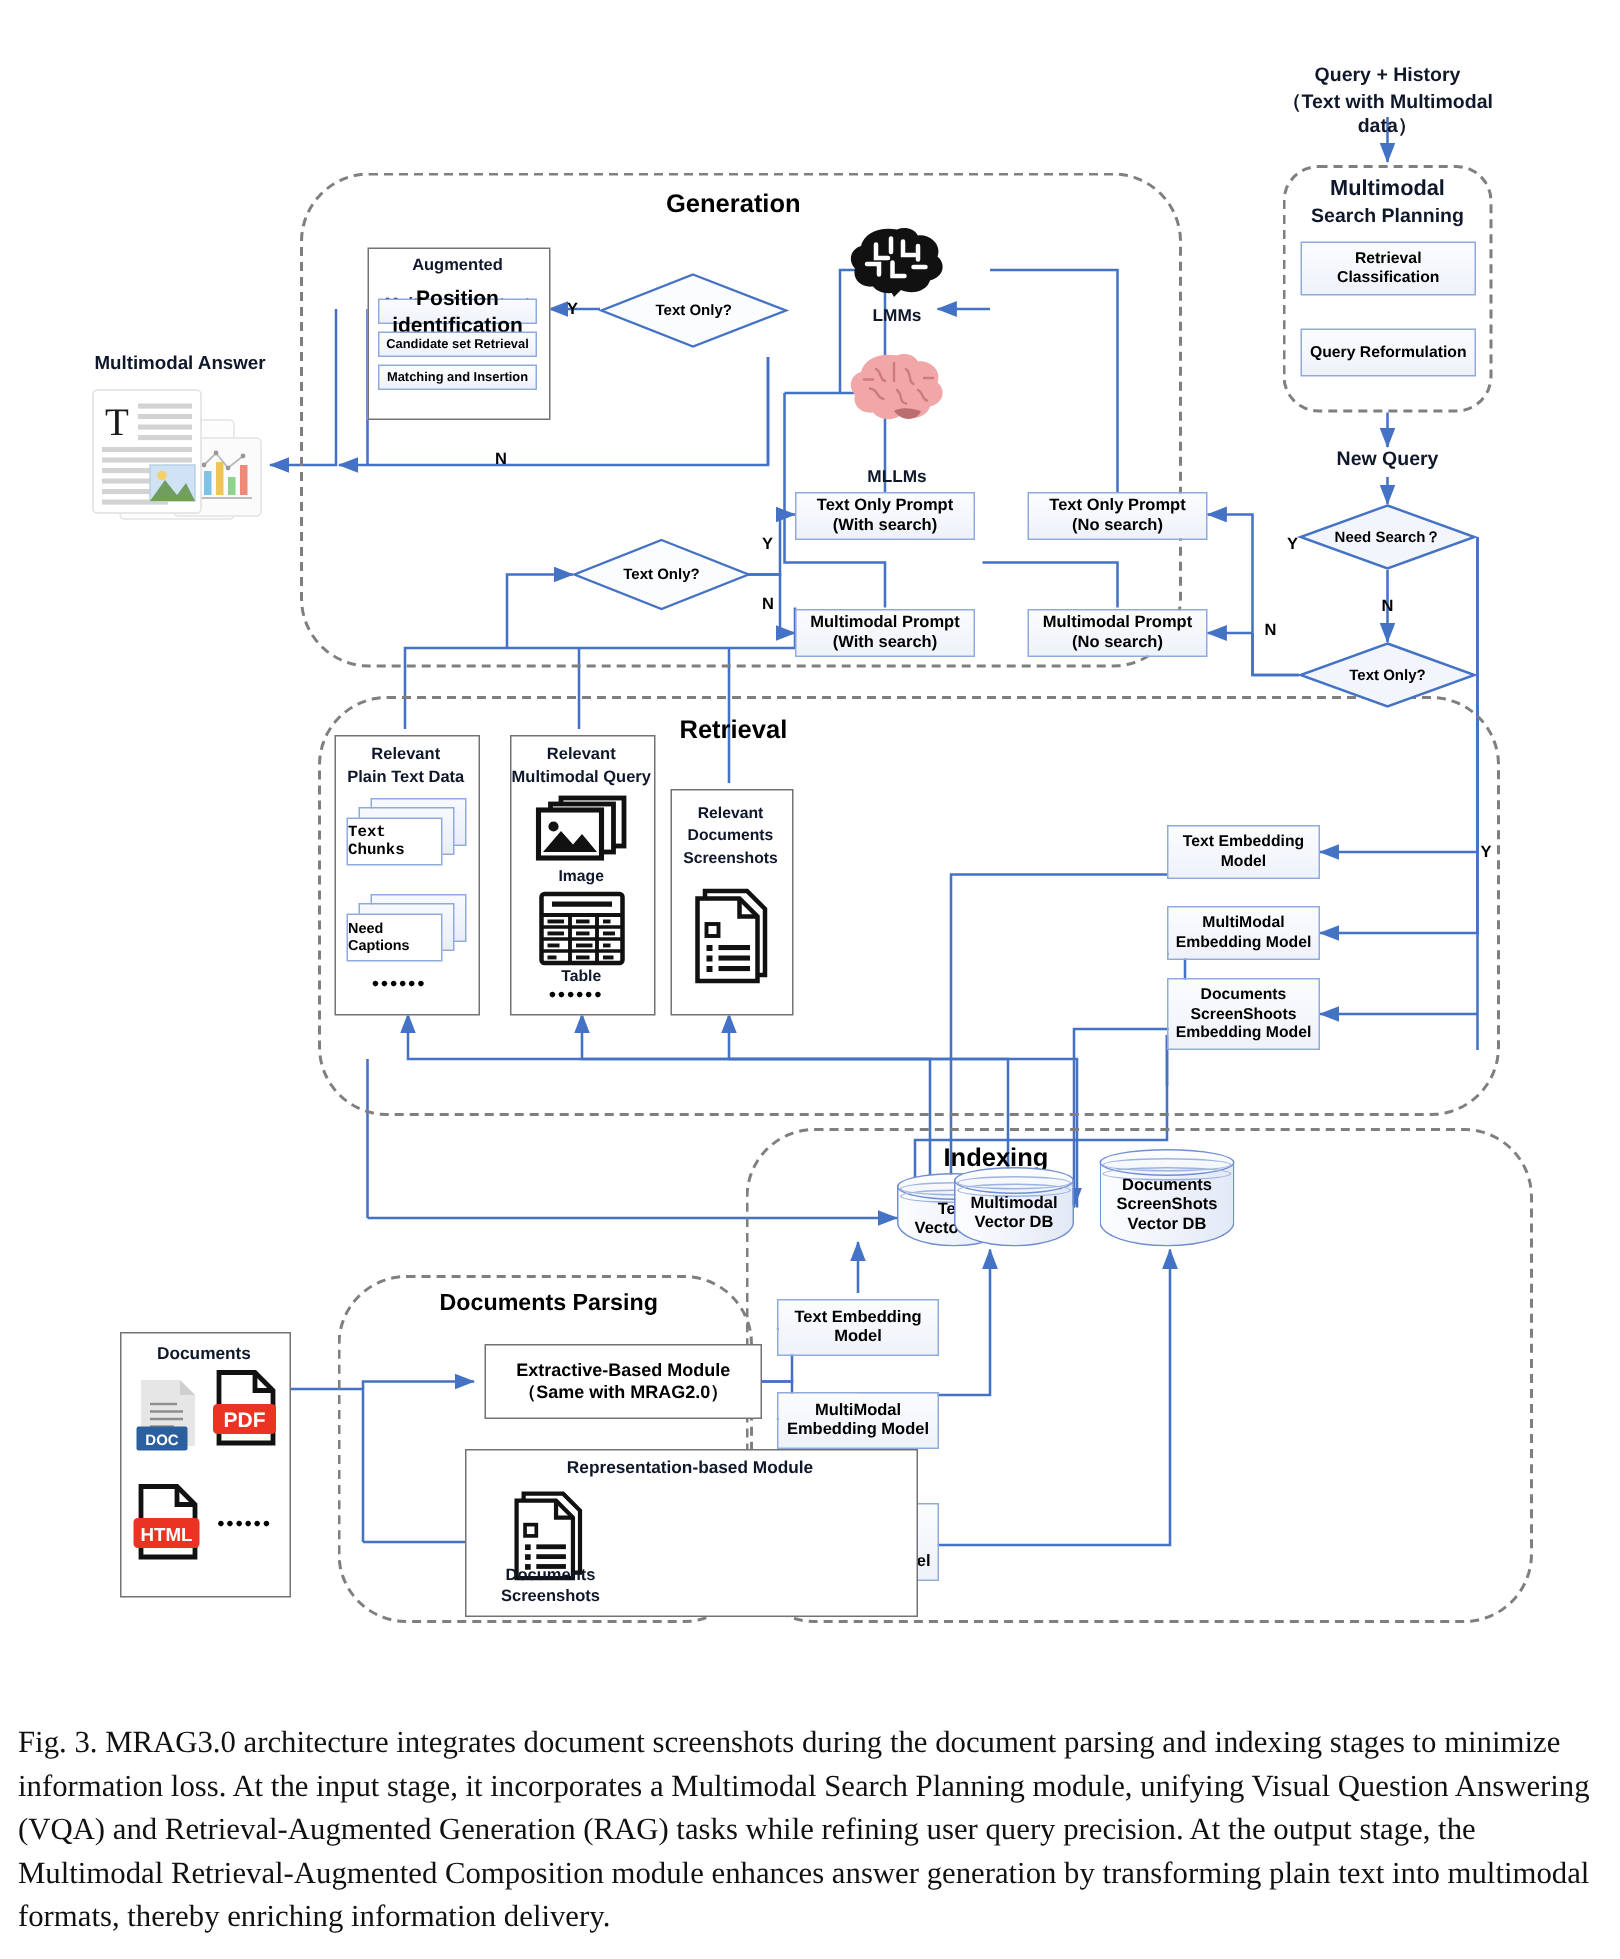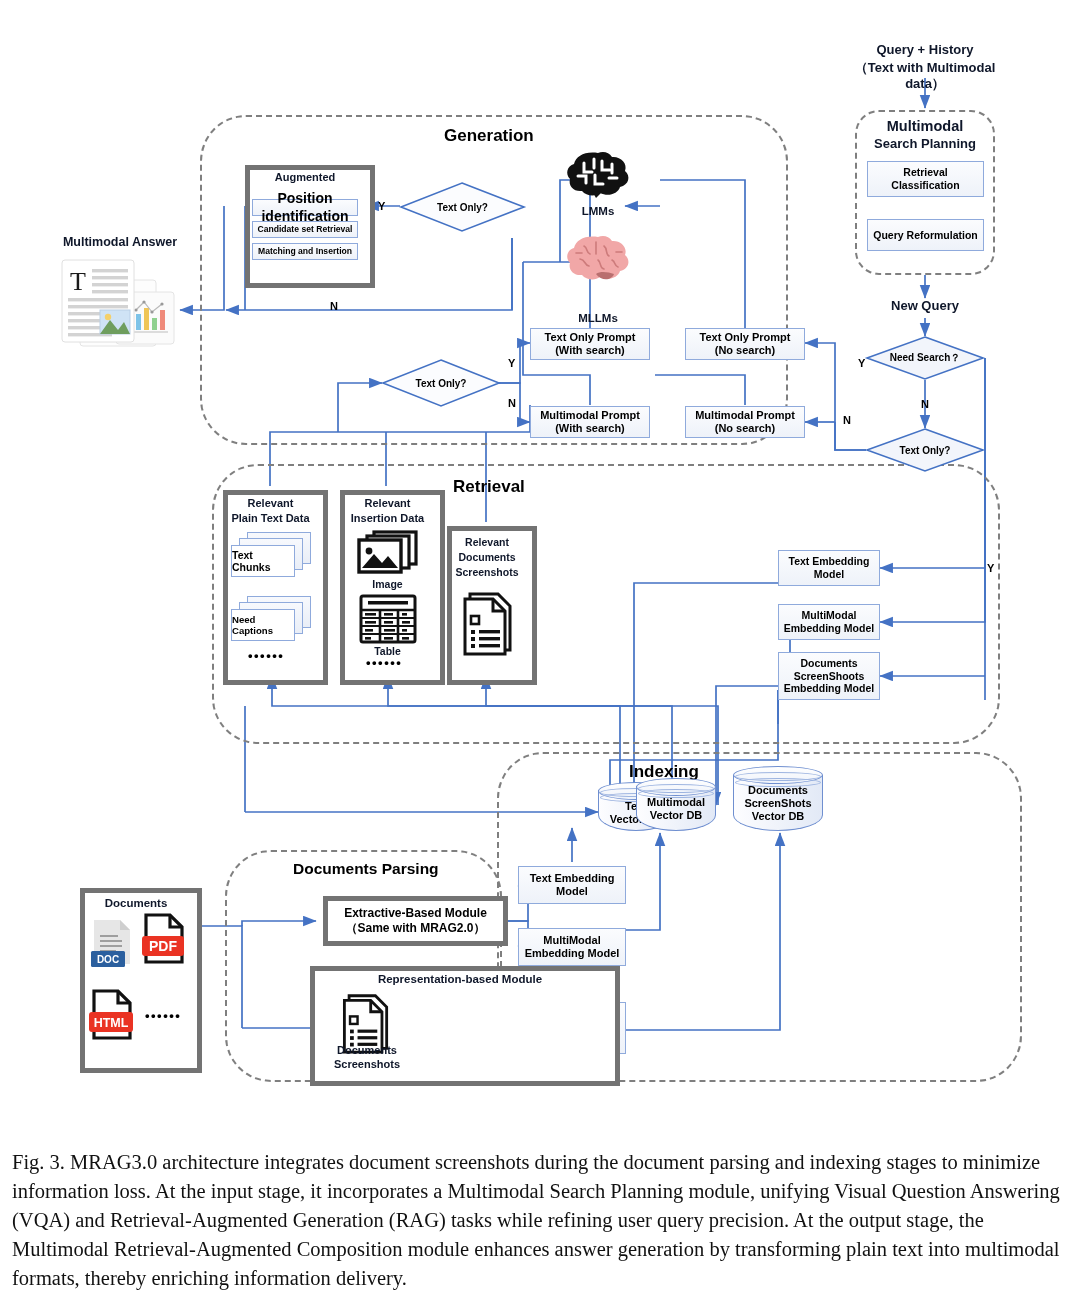--- a/index.html
+++ b/index.html
@@ -4,21 +4,21 @@
 <style>
   html,body{margin:0;padding:0;background:#ffffff;}
   body{font-family:"Liberation Sans",sans-serif;}
   #page{position:relative;width:1080px;height:1306px;background:#fff;overflow:hidden;}
   #canvas{position:absolute;left:0;top:0;width:1080px;height:1306px;}
 
   .node{position:absolute;box-sizing:border-box;display:flex;align-items:center;
         justify-content:center;text-align:center;font-weight:bold;color:#000;
         line-height:1.22;}
   .boxed{border:1px solid #8faadc;background:linear-gradient(180deg,#fbfcfe 0%,#eef2f9 100%);}
-  .plainbox{border:5px solid #737373;background:#ffffff;}
+  .plainbox{border:1px solid #737373;background:#ffffff;}
   .label{position:absolute;font-weight:bold;color:#0f172a;text-align:center;
          display:flex;align-items:center;justify-content:center;line-height:1.22;}
   .yn{position:absolute;font-size:11px;font-weight:bold;color:#000;}
   .grouptitle{position:absolute;font-weight:bold;color:#000;font-size:17px;}
 
   .dashwrap{position:absolute;box-sizing:border-box;border:2.5px dashed #7f7f7f;
             border-radius:46px;background:transparent;}
 
   .diamond{position:absolute;}
   .diamond svg{display:block;overflow:visible;}
@@ -366,36 +366,36 @@
   <span>(No search)</span>
 </div>
 
 <div class="plainbox" style="position:absolute;left:223px;top:490px;width:95px;height:185px;"></div>
 <div class="label" style="left:223px;top:497px;width:95px;font-size:11px;">Relevant</div>
 <div class="label" style="left:223px;top:512px;width:95px;font-size:11px;">Plain Text  Data</div>
 
 <div class="stack" style="left:231px;top:532px;width:80px;height:46px;">
   <div class="sh" style="left:16px;top:0;width:62px;height:30px;"></div>
   <div class="sh" style="left:8px;top:6px;width:62px;height:30px;"></div>
-  <div class="front" style="left:0;top:13px;width:62px;height:30px;">
+  <div class="front" style="left:0;top:13px;width:62px;height:30px;font-family:Liberation Mono, monospace;">
     <span>Text Chunks</span>
   </div>
 </div>
 <div class="stack" style="left:231px;top:596px;width:80px;height:46px;">
   <div class="sh" style="left:16px;top:0;width:62px;height:30px;"></div>
   <div class="sh" style="left:8px;top:6px;width:62px;height:30px;"></div>
   <div class="front" style="left:0;top:13px;width:62px;height:30px;font-size:9.6px;">
     <span>Need Captions</span>
   </div>
 </div>
 <div class="dots" style="left:248px;top:648px;">••••••</div>
 
 <div class="plainbox" style="position:absolute;left:340px;top:490px;width:95px;height:185px;"></div>
 <div class="label" style="left:340px;top:497px;width:95px;font-size:11px;">Relevant</div>
-<div class="label" style="left:338px;top:512px;width:99px;font-size:11px;">Insertion Data</div>
+<div class="label" style="left:338px;top:512px;width:99px;font-size:11px;">Multimodal Query</div>
 
 <div class="iconwrap" style="left:356px;top:530px;width:64px;height:44px;">
   <svg width="64" height="44" viewBox="0 0 64 44">
     <rect x="18" y="2" width="42" height="32" fill="#fff" stroke="#111" stroke-width="3.2"></rect>
     <rect x="11" y="6" width="42" height="32" fill="#fff" stroke="#111" stroke-width="3.2"></rect>
     <rect x="3" y="10" width="42" height="32" fill="#fff" stroke="#111" stroke-width="3.4"></rect>
     <circle cx="13" cy="21" r="3.4" fill="#111"></circle>
     <path d="M6 38 L18 24 L26 33 L32 26 L42 38 Z" fill="#111"></path>
   </svg>
 </div>

